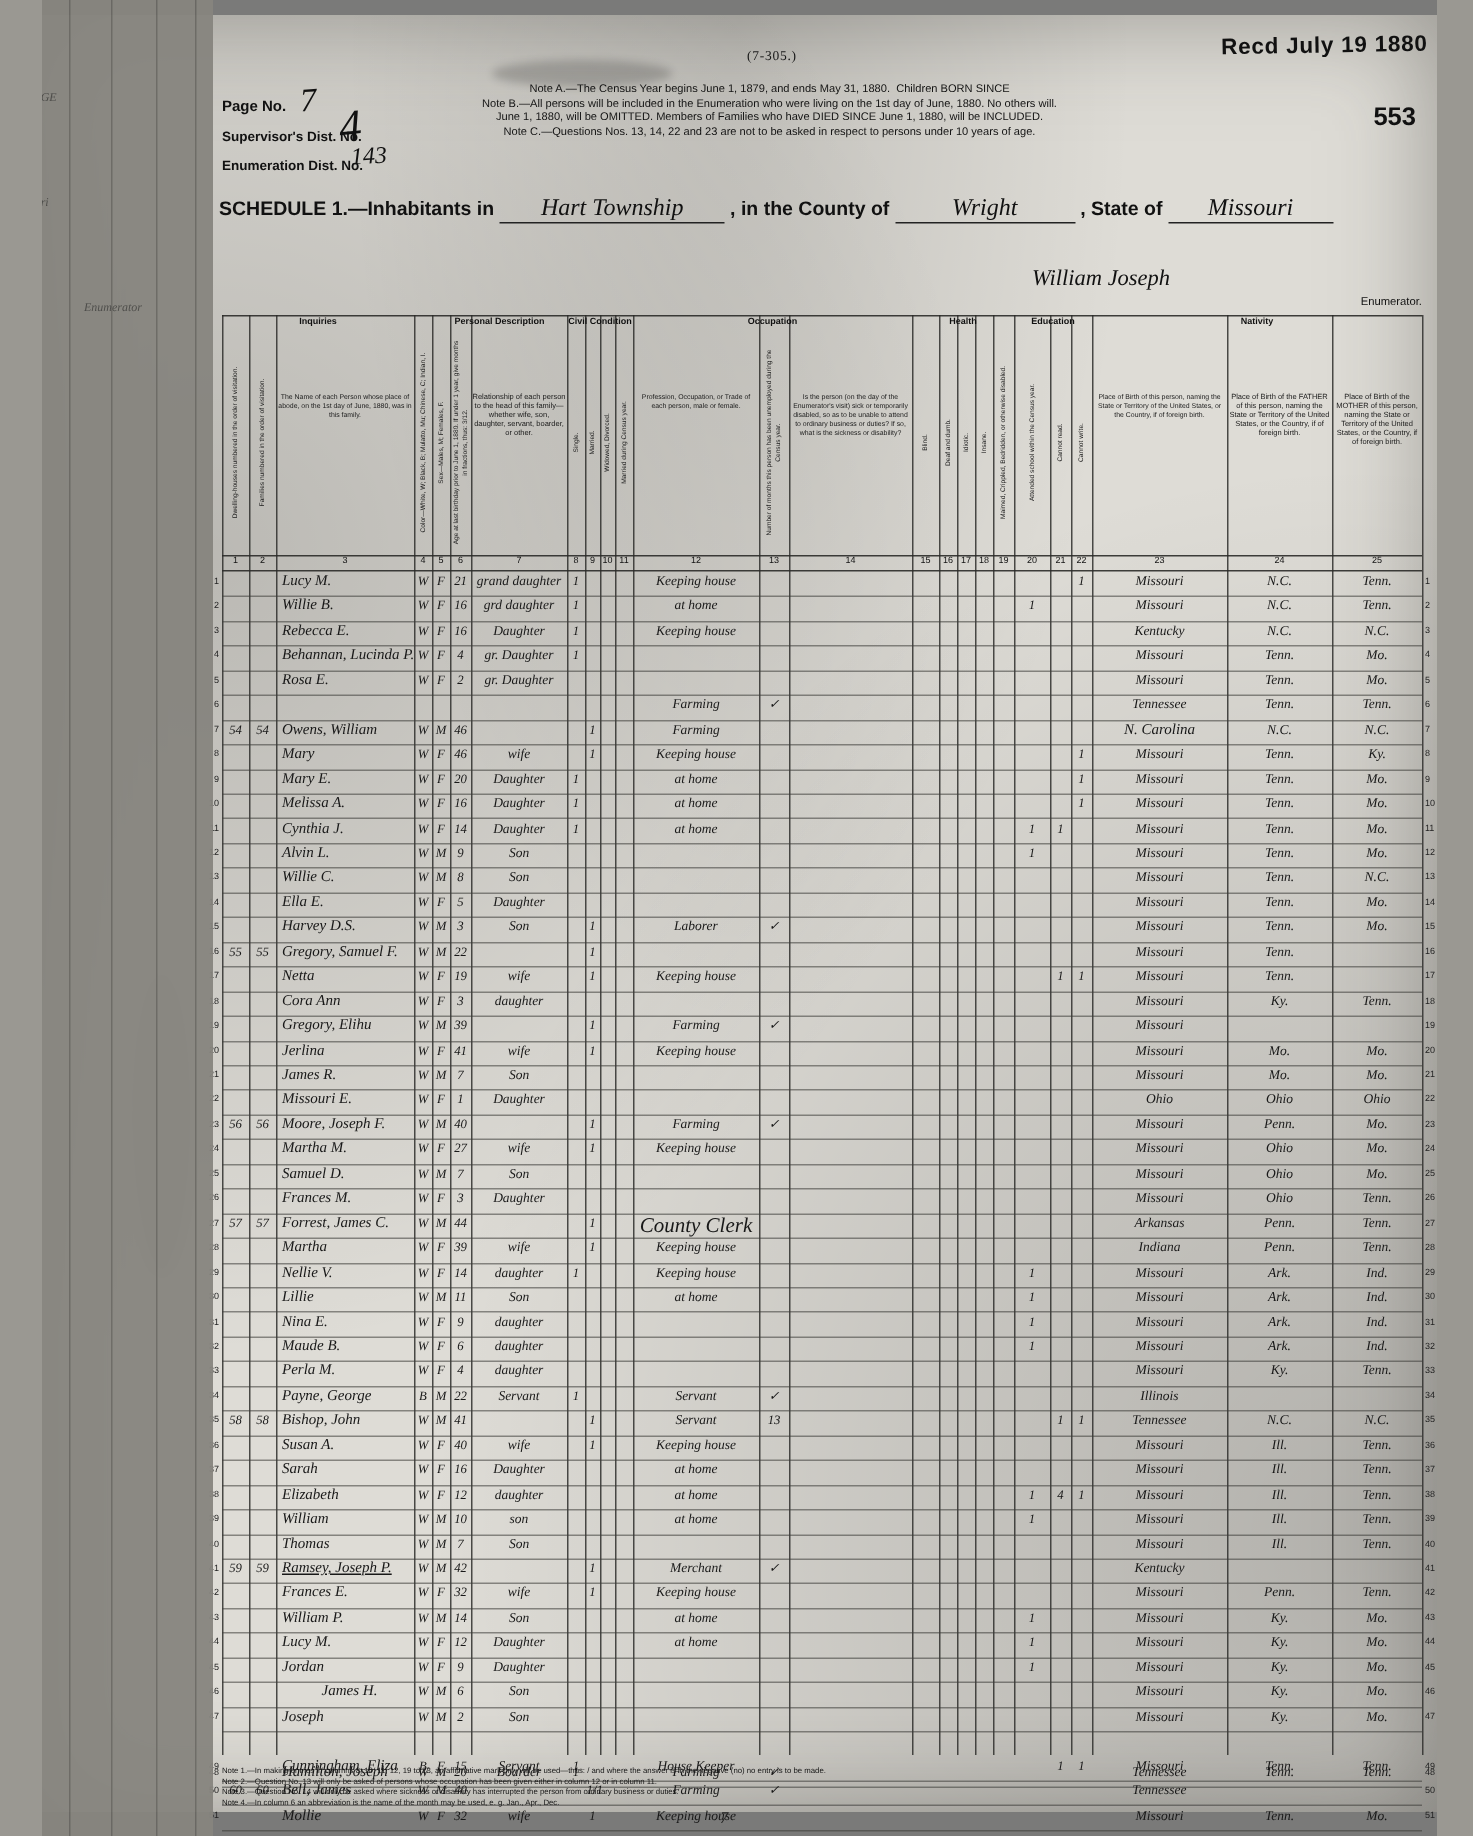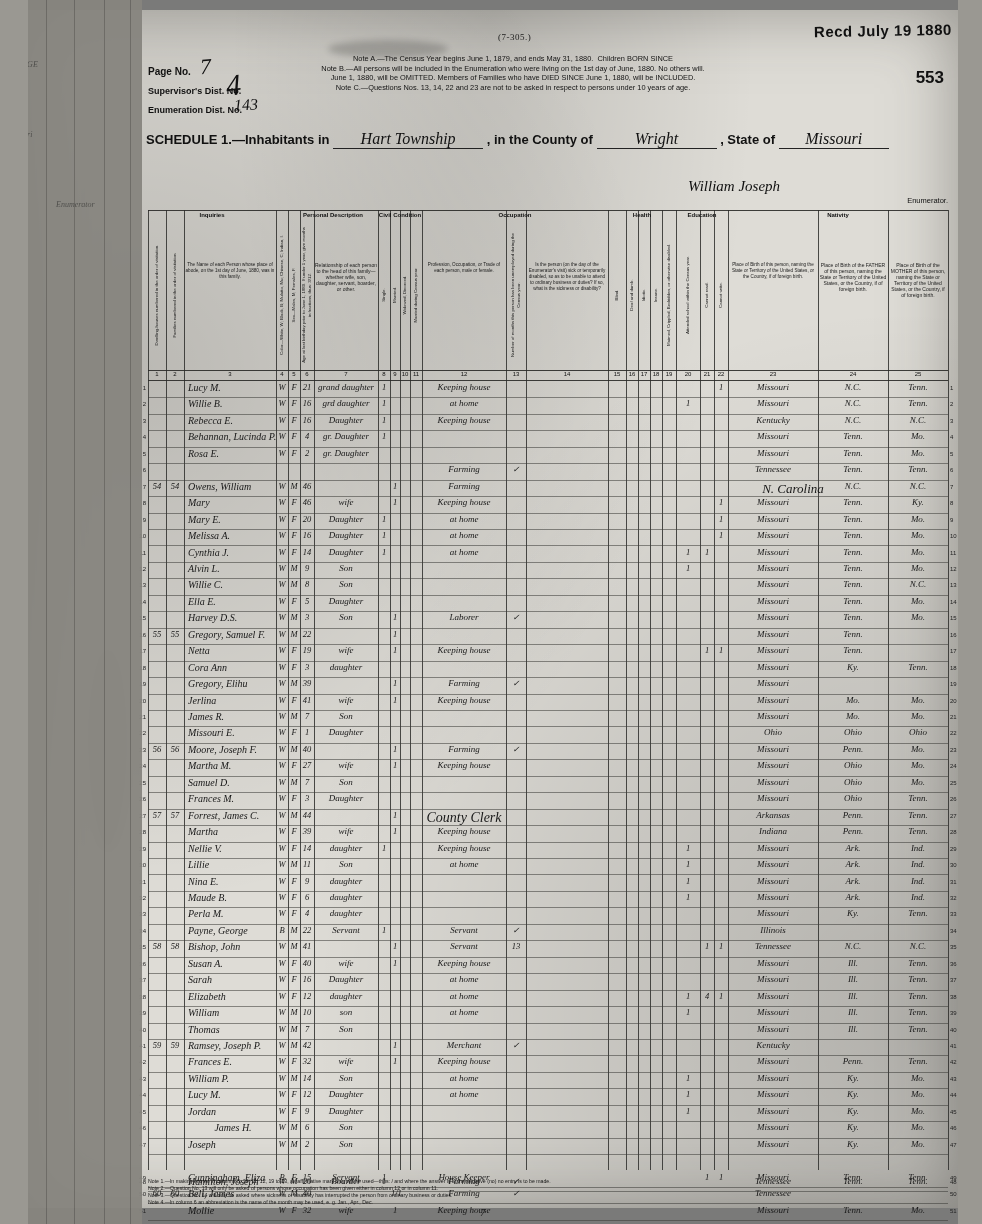--- a/index.html
+++ b/index.html
@@ -367,21 +367,21 @@
             <div class="rn">7</div>
             <div class="rn2">7</div>
             <div class="cell c" style="left: 1px; width: 16px; font-size: 8.5px;">54</div>
             <div class="cell c" style="left: 19px; width: 16px; font-size: 8.5px;">54</div>
             <div class="cell " style="left: 37px; width: 90px; text-align: left; padding-left: 3px; font-size: 10px;">Owens, William</div>
             <div class="cell c" style="left: 129px; width: 10px; font-size: 8.5px;">W</div>
             <div class="cell c" style="left: 141px; width: 10px; font-size: 8.5px;">M</div>
             <div class="cell c" style="left: 153px; width: 12px; font-size: 8.5px;">46</div>
             <div class="cell c" style="left: 243px; width: 8px; font-size: 8.5px;">1</div>
             <div class="cell c" style="left: 275px; width: 82px; font-size: 9px;">Farming</div>
-            <div class="cell c" style="left: 601px; width: 88px; font-size: 13px;">N. Carolina</div>
+            <div class="cell c" style="left: 581px; width: 88px; font-size: 10px;">N. Carolina</div>
             <div class="cell c" style="left: 671px; width: 68px; font-size: 9px;">N.C.</div>
             <div class="cell c" style="left: 741px; width: 58px; font-size: 9px;">N.C.</div>
           </div>
           <div class="row" style="top: 115.15px;">
             <div class="hline" style="top: 16.45px;"></div>
             <div class="rn">8</div>
             <div class="rn2">8</div>
             <div class="cell " style="left: 37px; width: 90px; text-align: left; padding-left: 3px; font-size: 10px;">Mary</div>
             <div class="cell c" style="left: 129px; width: 10px; font-size: 8.5px;">W</div>
             <div class="cell c" style="left: 141px; width: 10px; font-size: 8.5px;">F</div>
@@ -863,21 +863,21 @@
             <div class="cell c" style="left: 581px; width: 88px; font-size: 9px;">Missouri</div>
             <div class="cell c" style="left: 671px; width: 68px; font-size: 9px;">Ill.</div>
             <div class="cell c" style="left: 741px; width: 58px; font-size: 9px;">Tenn.</div>
           </div>
           <div class="row" style="top: 658px; padding-left: 10px;">
             <div class="hline" style="top: 16.45px;"></div>
             <div class="rn">41</div>
             <div class="rn2">41</div>
             <div class="cell c" style="left: 1px; width: 16px; font-size: 8.5px;">59</div>
             <div class="cell c" style="left: 19px; width: 16px; font-size: 8.5px;">59</div>
-            <div class="cell " style="left: 37px; width: 90px; text-align: left; padding-left: 3px; font-size: 10px;">Ramsey, Joseph P.</div>
+            <div class="cell " style="left: 37px; width: 90px; text-align: left; padding-left: 3px; font-size: 10px; text-decoration: underline;">Ramsey, Joseph P.</div>
             <div class="cell c" style="left: 129px; width: 10px; font-size: 8.5px;">W</div>
             <div class="cell c" style="left: 141px; width: 10px; font-size: 8.5px;">M</div>
             <div class="cell c" style="left: 153px; width: 12px; font-size: 8.5px;">42</div>
             <div class="cell c" style="left: 243px; width: 8px; font-size: 8.5px;">1</div>
             <div class="cell c" style="left: 275px; width: 82px; font-size: 9px;">Merchant</div>
             <div class="cell c" style="left: 359px; width: 18px; font-size: 8.5px;">✓</div>
             <div class="cell c" style="left: 581px; width: 88px; font-size: 9px;">Kentucky</div>
           </div>
           <div class="row" style="top: 674.45px;">
             <div class="hline" style="top: 16.45px;"></div>

